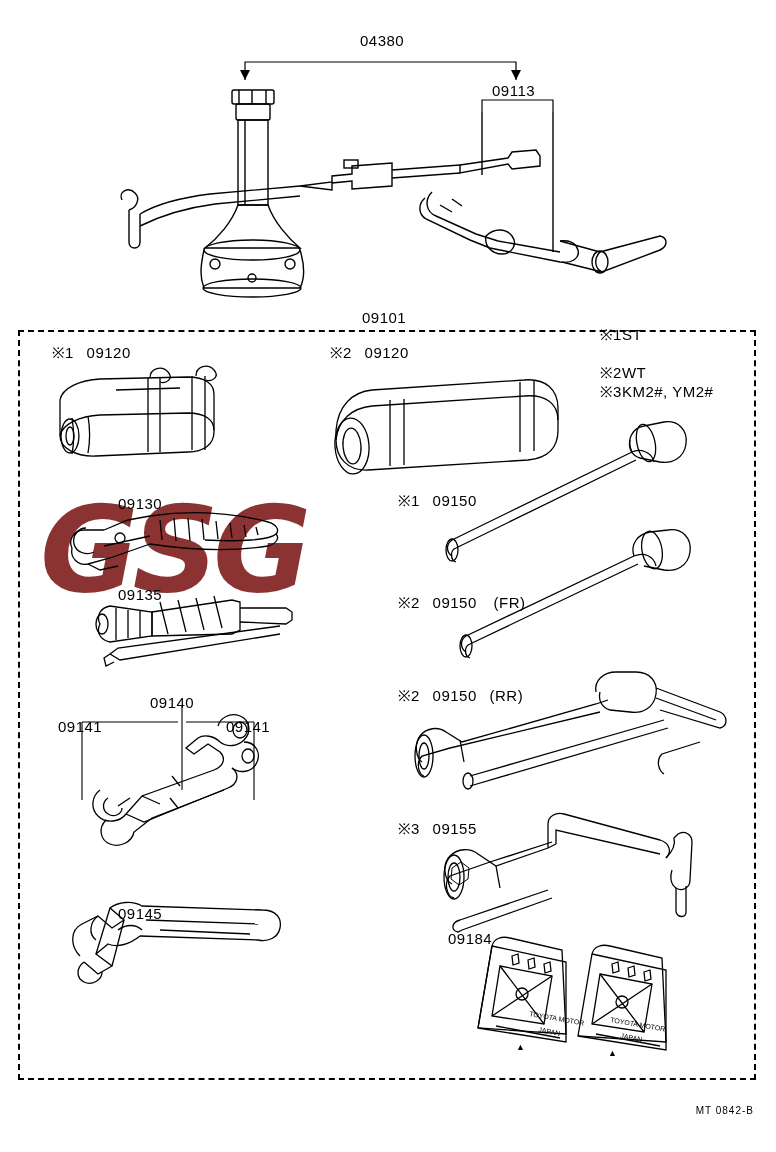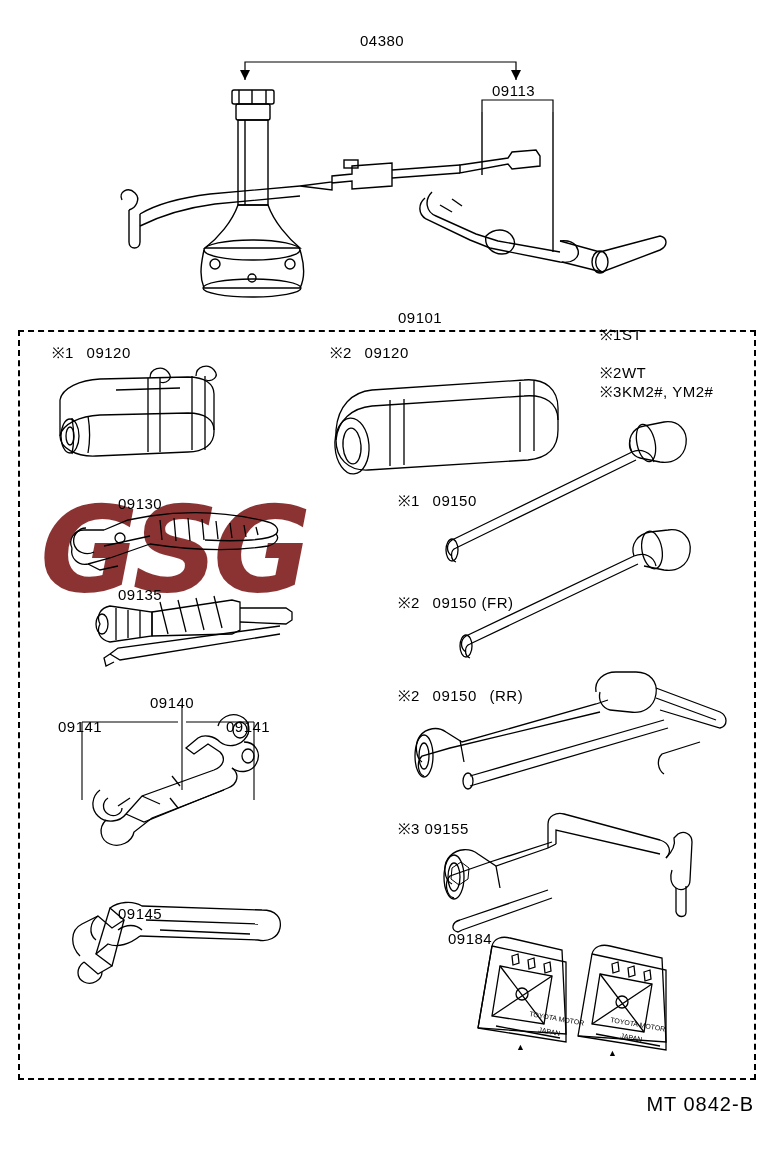--- a/index.html
+++ b/index.html
@@ -6,21 +6,21 @@
   body{width:776px;height:1152px;position:relative;overflow:hidden;
        font-family:"Liberation Sans", sans-serif;color:#000;}
   .lbl{position:absolute;font-size:15px;letter-spacing:.5px;white-space:nowrap;}
   .mark{font-size:15px;}
   svg{position:absolute;left:0;top:0;}
   .wm{position:absolute;font-weight:bold;color:#7f1d1d;opacity:.9;
       font-size:120px;font-family:"DejaVu Sans",sans-serif;
       font-style:italic;letter-spacing:-6px;user-select:none;}
   #frame{position:absolute;left:18px;top:330px;width:738px;height:750px;
          border:2px dashed #000;box-sizing:border-box;}
-  .footer{position:absolute;right:22px;bottom:36px;font-size:20px;letter-spacing:1px;}
+  .footer{position:absolute;right:22px;bottom:36px;font-size:10px;letter-spacing:1px;}
 </style>
 </head>
 <body>
 
 <div class="lbl" style="left:360px;top:32px;">04380</div>
 <div class="lbl" style="left:492px;top:82px;">09113</div>
 
 <svg width="776" height="330">
   <g fill="none" stroke="#000" stroke-width="1.4">
 
@@ -63,21 +63,21 @@
     <path d="M600 252 C594 258 594 268 602 272 L660 250 C668 246 668 238 660 236 Z"></path>
     <path d="M600 252 L560 241"></path>
     <path d="M602 272 L562 262"></path>
     <ellipse cx="600" cy="262" rx="8" ry="11"></ellipse>
     <path d="M486 236 C494 228 506 228 512 236 C518 244 512 254 502 254 C492 254 484 246 486 236 Z"></path>
     <line x1="440" y1="205" x2="452" y2="212"></line>
     <line x1="452" y1="199" x2="462" y2="206"></line>
   </g>
 </svg>
 
-<div class="lbl" style="left:362px;top:309px;margin-left:36px;">09101</div>
+<div class="lbl" style="left:362px;top:309px;">09101</div>
 
 <div id="frame"></div>
 
 <div class="wm" style="left:40px;top:480px;">GSG</div>
 
 <div class="lbl" style="left:600px;top:324px;">
   <span class="mark">※1</span><span class="sm">ST</span>
 </div>
 <div class="lbl" style="left:600px;top:362px;">
   <span class="mark">※2</span><span class="sm">WT</span>
@@ -104,32 +104,32 @@
 <div class="lbl" style="left:118px;top:905px;">09145</div>
 
 <div class="lbl" style="left:398px;top:490px;">
   <span>※1</span>
   <span style="margin-left:8px;">09150</span>
 </div>
 
 <div class="lbl" style="left:398px;top:592px;">
   <span>※2</span>
   <span style="margin-left:8px;">09150</span>
-  <span style="margin-left:0;">(FR)</span>
+  <span style="margin-left:12px;">(FR)</span>
 </div>
 
 <div class="lbl" style="left:398px;top:685px;">
   <span>※2</span>
   <span style="margin-left:8px;">09150</span>
   <span style="margin-left:8px;">(RR)</span>
 </div>
 
 <div class="lbl" style="left:398px;top:818px;">
   <span>※3</span>
-  <span style="">09155</span>
+  <span style="margin-left:8px;">09155</span>
 </div>
 
 <div class="lbl" style="left:448px;top:930px;">09184</div>
 
 <svg width="776" height="1152" style="pointer-events:none;">
   <g fill="none" stroke="#000" stroke-width="1.3">
 
     <g>
       <path d="M60 400 C62 388 80 380 100 379 L188 377 C205 377 214 384 214 394 L214 432 C214 444 204 452 188 452 L96 456 C76 457 60 448 60 436 Z"></path>
       <path d="M60 436 C62 424 80 416 100 415 L188 413 C205 413 214 420 214 430"></path>

